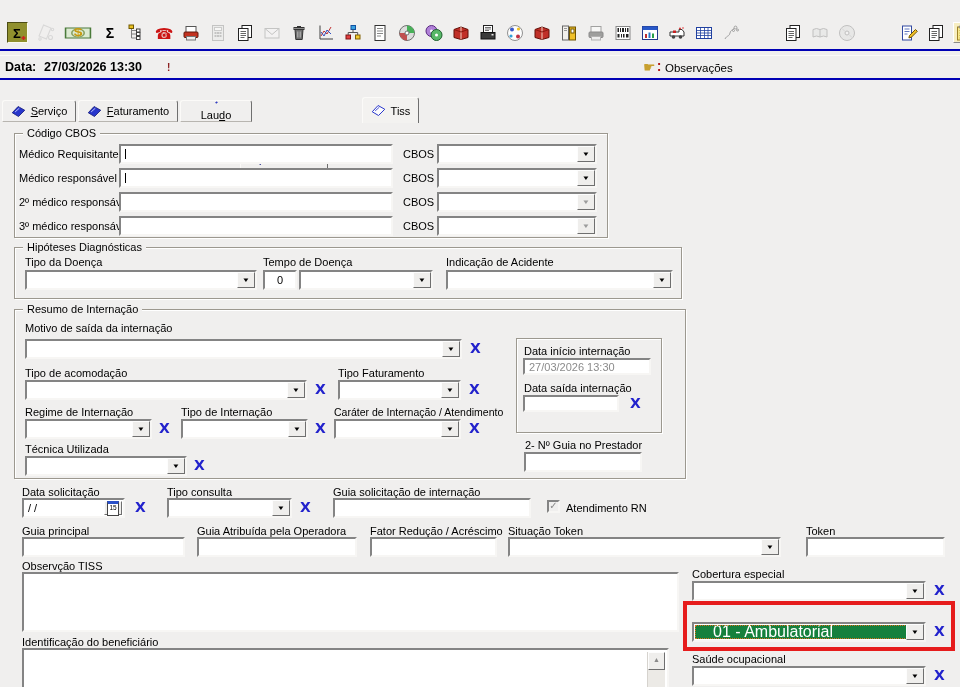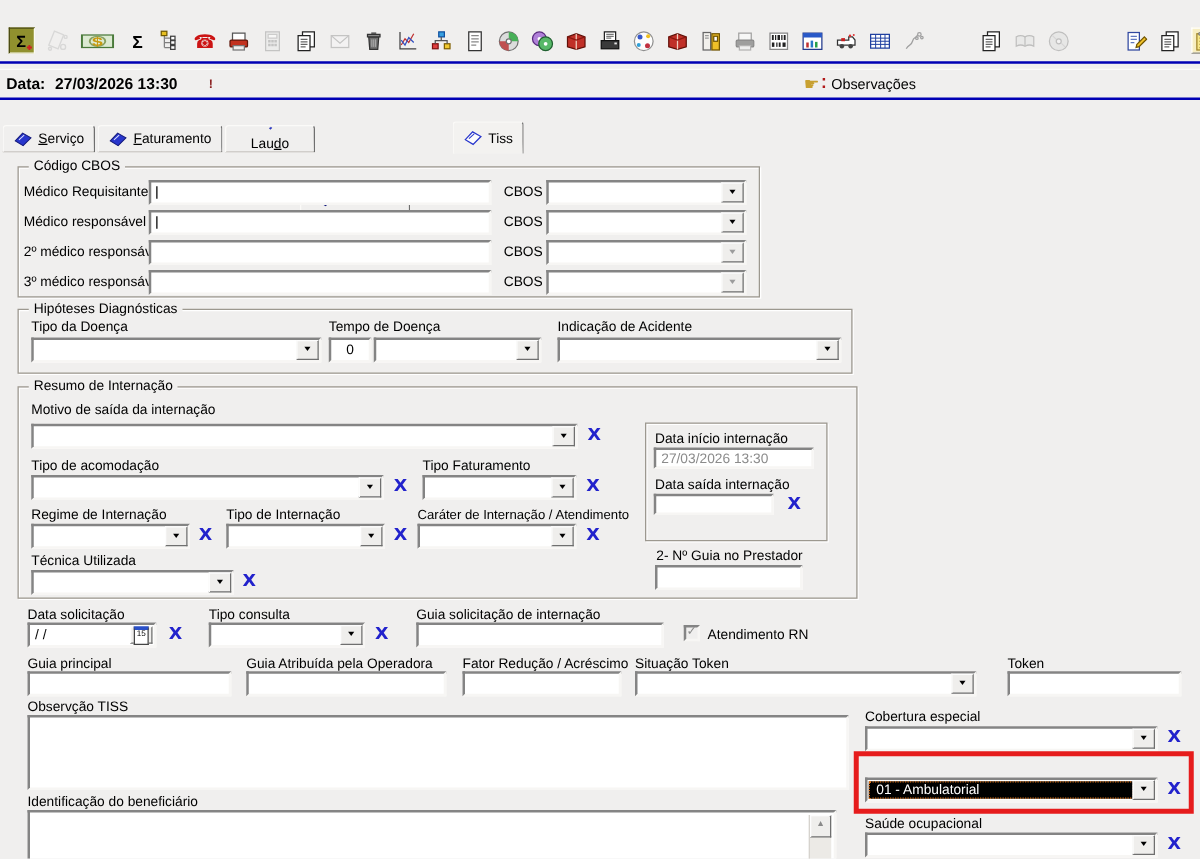--- a/index.html
+++ b/index.html
@@ -11,22 +11,22 @@
   .fld{position:absolute;background:#fff;border:2px solid;border-color:#848484 #f7f6f4 #f7f6f4 #848484;box-sizing:border-box;}
   .fld.gray-text{color:#8b8b8b;}
   .fld .val{position:absolute;left:4px;top:2px;right:2px;font-size:11px;line-height:13px;white-space:nowrap;overflow:hidden;}
   .caret::before{content:"";position:absolute;left:4px;top:3px;bottom:3px;width:1px;background:#000;}
   
   .combo{position:absolute;background:#fff;border:2px solid;border-color:#848484 #f7f6f4 #f7f6f4 #848484;box-sizing:border-box;}
   .cbtn{position:absolute;top:0;right:0;bottom:0;width:16px;background:#efeeec;
         border:1px solid;border-color:#fdfdfd #6f6f6f #6f6f6f #fdfdfd;display:flex;align-items:center;justify-content:center;}
   .cbtn::after{content:"▼";font-size:6px;color:#000;transform:scaleX(1.4);}
   .combo.dis .cbtn::after{color:#9c9c9c;}
-  .sel{position:absolute;left:1px;top:1px;bottom:1px;right:17px;background:#000000;color:#fff;
-       display:flex;align-items:center;padding-left:6px;outline:1px dotted #d8701a;outline-offset:-1px;font-size:11px;}
+  .sel{position:absolute;left:1px;top:1px;bottom:1px;right:17px;background:#15803d;color:#fff;
+       display:flex;align-items:center;padding-left:18px;outline:1px dotted #d8701a;outline-offset:-1px;font-size:16px;}
   
   .xbtn{position:absolute;color:#2222cc;font-weight:bold;font-size:14px;line-height:14px;font-family:"DejaVu Sans",sans-serif;transform:scaleY(.95);}
   
   .grp{position:absolute;border:1px solid #9c988f;box-shadow:1px 1px 0 #ffffff,inset 1px 1px 0 #ffffff;box-sizing:border-box;}
   .grp-t{position:absolute;top:-7px;left:8px;background:#f0efee;padding:0 4px;line-height:12px;white-space:nowrap;}
   
   .toolbar{position:absolute;left:0;top:0;width:960px;height:51px;background:#f0efee;border-bottom:2px solid #0000b4;
            display:flex;align-items:flex-end;padding:0 0 6px 7px;box-sizing:border-box;}
   .tbrow{display:flex;align-items:center;gap:8px;}
   .ticon{width:19px;height:19px;display:flex;align-items:center;justify-content:center;}

